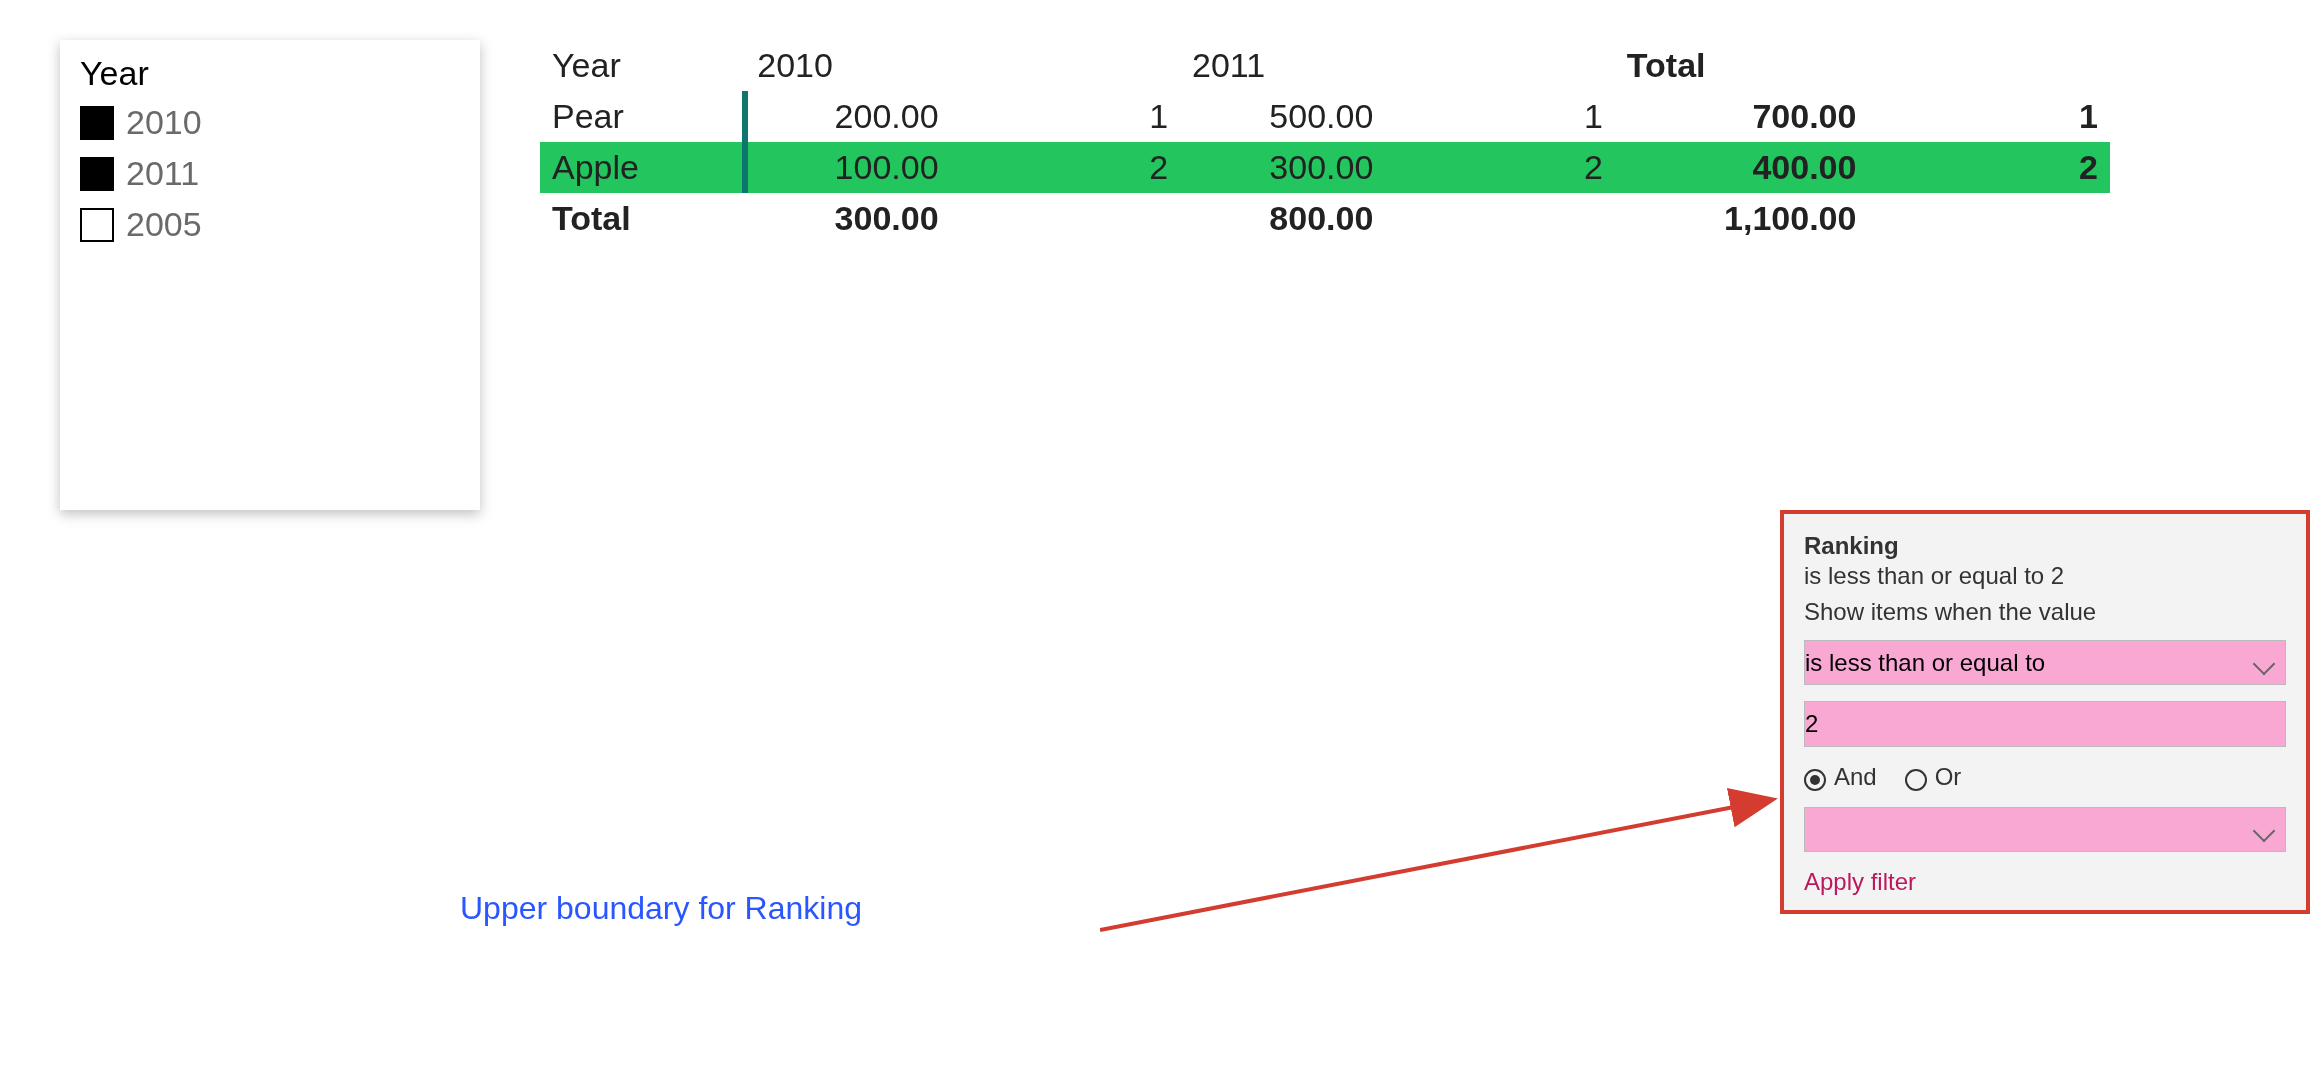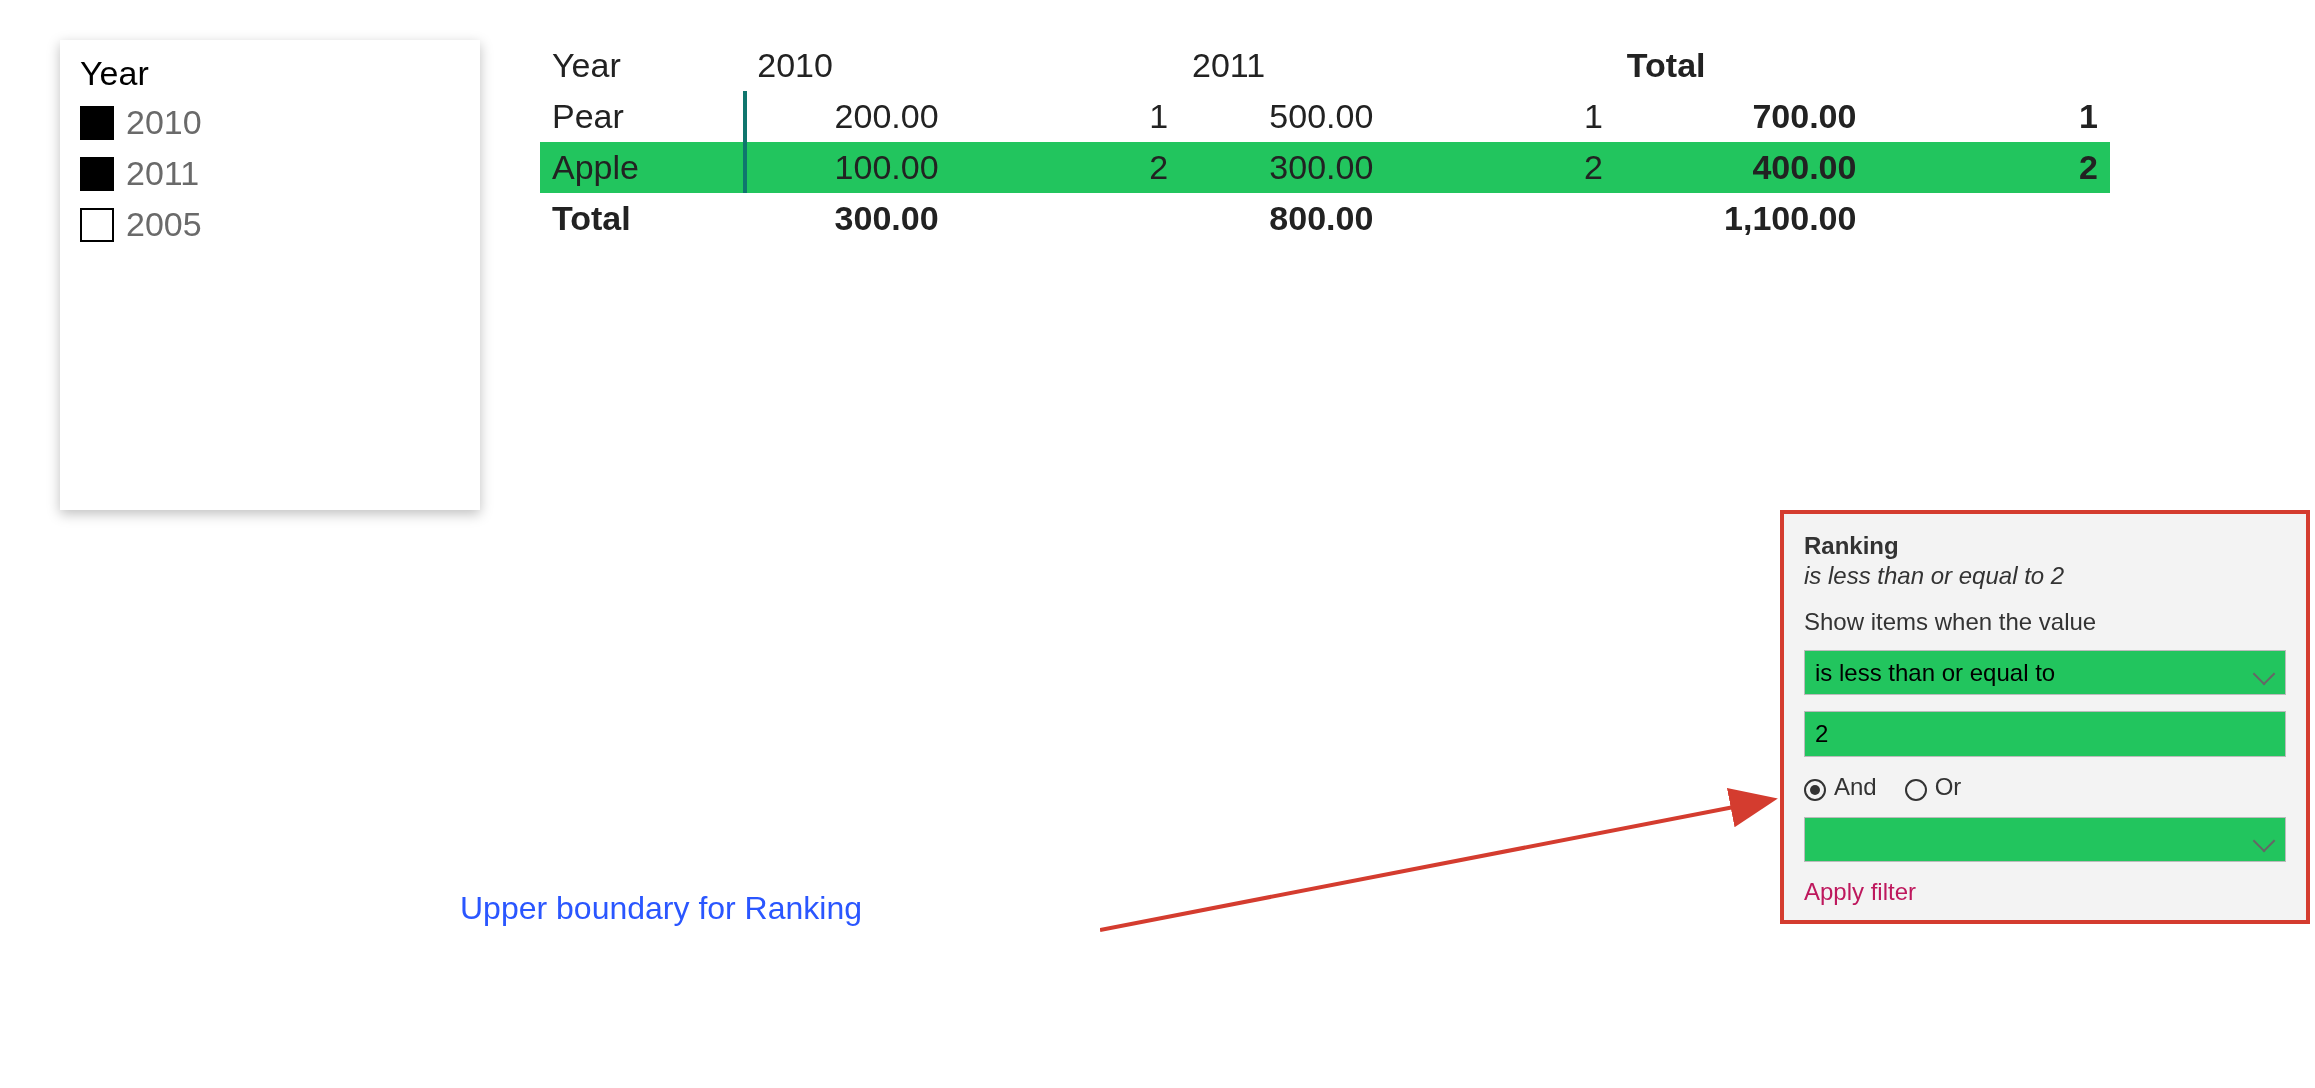--- a/index.html
+++ b/index.html
@@ -67,21 +67,21 @@
     font-weight: 400;
     white-space: nowrap;
   }
   .matrix .num { text-align: right; }
   .matrix .bold { font-weight: 700; }
   .matrix thead tr.hdr2 th {
     border-bottom: 1px solid #8ab4e0;
   }
   .matrix tbody tr.alt td { background: #22c55e; }
   .matrix tbody td.col-product {
-    border-right: 4px solid #0f766e;
+    border-right: 6px solid #0f766e;
   }
   .sort-caret {
     display: inline-block;
     width: 0; height: 0;
     border-left: 10px solid transparent;
     border-right: 10px solid transparent;
     border-bottom: 12px solid #000;
     margin-top: 4px;
   }
   .sort-wrap { text-align: center; }
@@ -92,29 +92,29 @@
     left: 1780px;
     top: 510px;
     width: 530px;
     background: #f3f3f3;
     border: 4px solid #d43c2f;
     padding: 18px 20px 14px 20px;
     font-size: 24px;
     color: #333;
   }
   .filter-card .fc-title { font-weight: 700; margin-bottom: 2px; }
-  .filter-card .fc-sub { margin-bottom: 18px; font-style: italic; }
+  .filter-card .fc-sub { margin-bottom: 8px; }
   .filter-card .fc-prompt { margin-bottom: 14px; }
   .filter-card select,
   .filter-card input[type=text] {
     width: 100%;
     font-size: 24px;
-    padding: 8px 10px;
+    padding: 8px 0;
     border: 1px solid #bbb;
-    background: #22c55e;
+    background: #f9a8d4;
     font-family: inherit;
     margin-bottom: 16px;
     appearance: none;
   }
   .select-wrap { position: relative; }
   .select-wrap::after {
     content: "";
     position: absolute;
     right: 14px;
     top: 16px;

